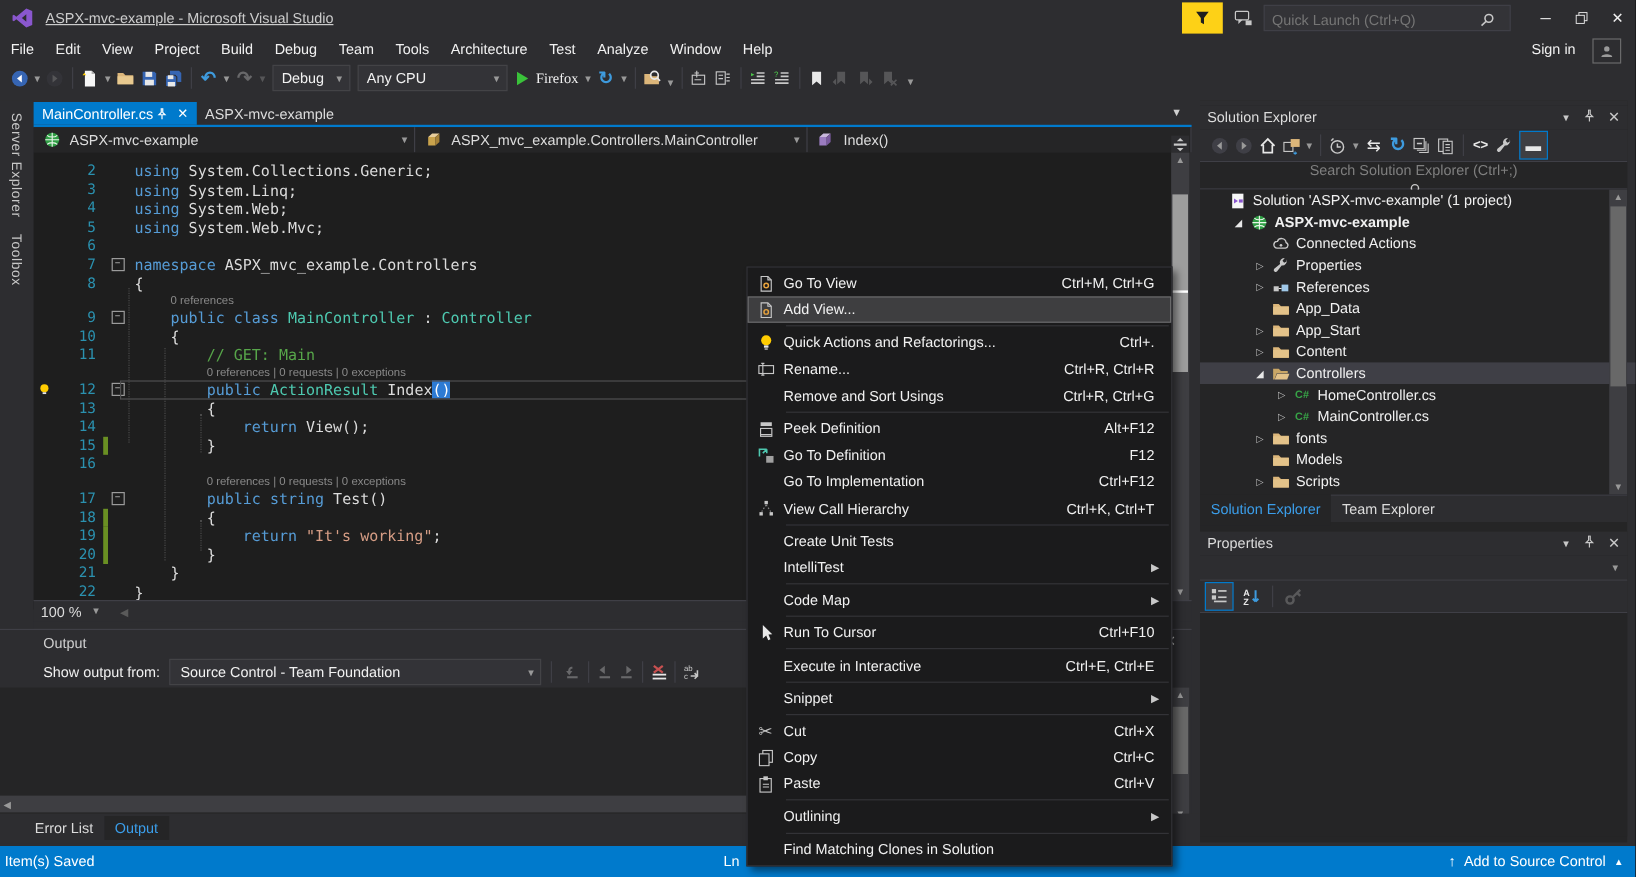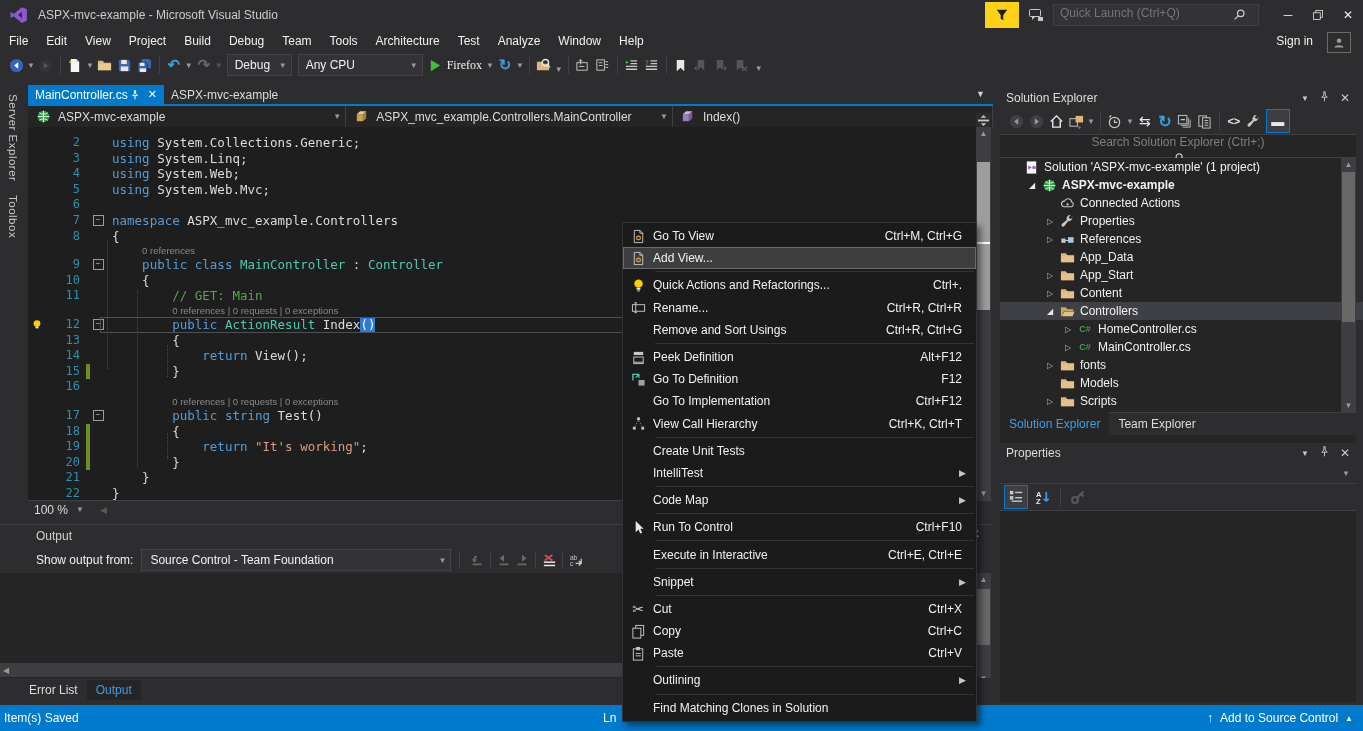--- a/index.html
+++ b/index.html
@@ -8,23 +8,23 @@
   .abs{position:absolute;}
   .row{display:flex;align-items:center;}
   .ic{display:inline-flex;align-items:center;justify-content:center;width:18px;height:18px;flex:0 0 auto;}
   .ic svg{display:block;}
   .caret{color:#999;font-size:8px;margin-left:2px;}
   .sep-v{width:1px;height:18px;background:#3F3F46;margin:0 4px;flex:0 0 auto;}
   .disabled{opacity:.38;}
 
   
   #titlebar{left:0;top:0;width:1363px;height:30px;}
-  #title-text{color:#CCCCCC;margin-left:10px;}
+  #title-text{color:#CCCCCC;margin-left:10px;text-decoration:underline;}
   .winbtn{width:30px;height:22px;display:inline-flex;align-items:center;justify-content:center;color:#F1F1F1;}
-  #quick-launch{background:#333337;border:1px solid #3F3F46;height:20px;width:196px;display:flex;align-items:flex-start;padding:0 4px;}
+  #quick-launch{background:#333337;border:1px solid #3F3F46;height:20px;width:196px;display:flex;align-items:flex-end;padding:0 4px;}
   #quick-launch input{background:transparent;border:0;outline:0;color:#999;width:168px;font:12px "Liberation Sans",sans-serif;}
   #funnel-btn{width:34px;height:26px;background:#FDD117;display:flex;align-items:center;justify-content:center;}
 
   
   #menubar{left:0;top:30px;width:1363px;height:22px;}
   .menu-item{padding:3px 9px;color:#F1F1F1;}
   #signin{position:absolute;right:50px;top:34px;}
   #avatar{position:absolute;right:12px;top:32px;width:22px;height:19px;border:1px solid #6A6A6B;display:flex;align-items:center;justify-content:center;}
 
   
@@ -1146,21 +1146,21 @@
       </div>
       <div class="msep"></div>
       <div class="mitem">
         <span class="micol">
           <span class="ic">
             <svg width="15" height="15" viewBox="0 0 16 16">
               <path d="M5 1 L5 13 L8 10.2 L9.8 14.5 L11.8 13.6 L10 9.4 L13.4 9.2 Z" fill="#E8E8E8"></path>
             </svg>
           </span>
         </span>
-        <span class="mlabel">Run To Control</span>
+        <span class="mlabel">Run To Cursor</span>
         <span class="mshort">Ctrl+F10</span>
       </div>
       <div class="msep"></div>
       <div class="mitem">
         <span class="micol"></span>
         <span class="mlabel">Execute in Interactive</span>
         <span class="mshort">Ctrl+E, Ctrl+E</span>
       </div>
       <div class="msep"></div>
       <div class="mitem">

